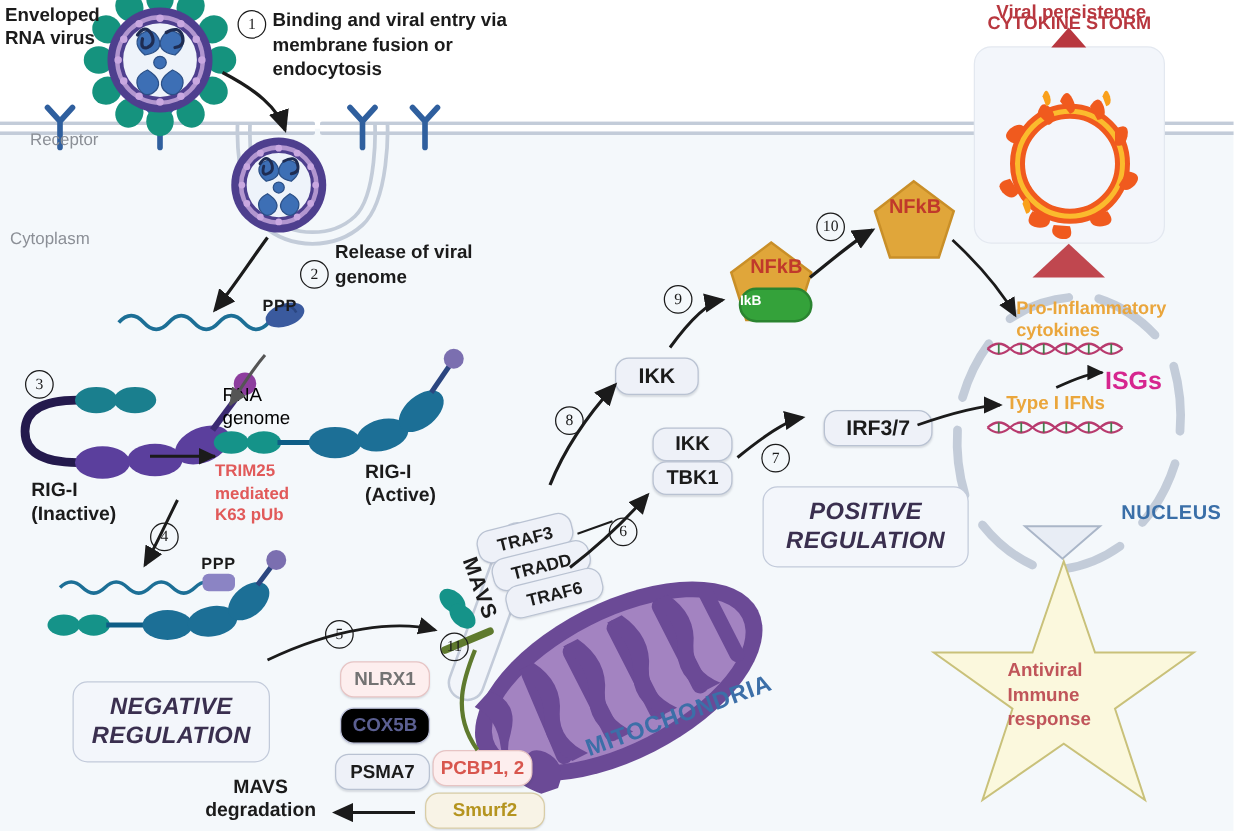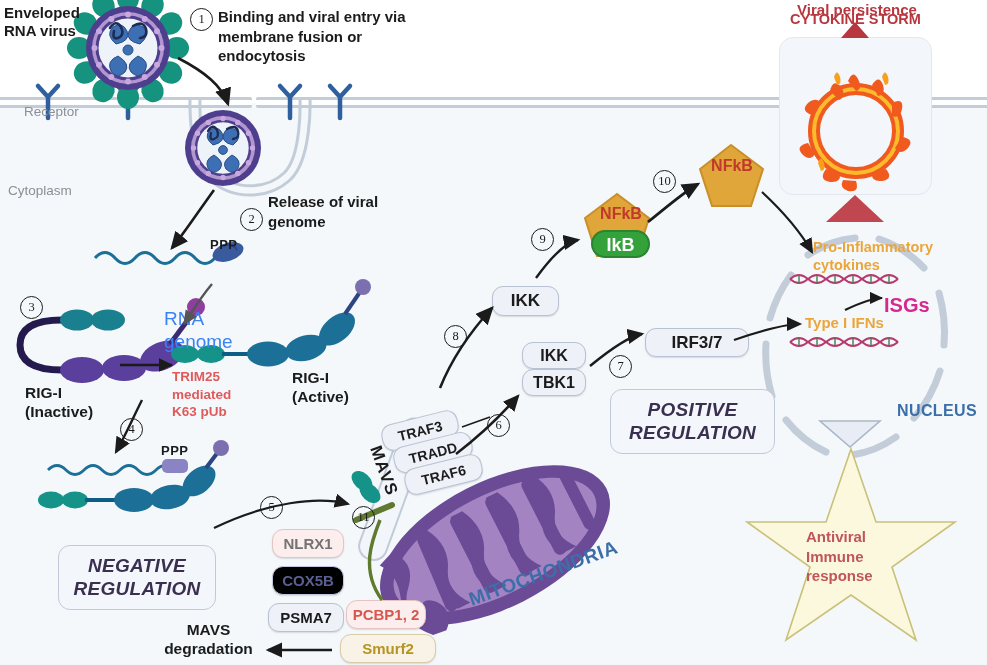--- a/index.html
+++ b/index.html
@@ -352,32 +352,32 @@
 
   <div class="pill" style="left:381px; top:417px; width:78px; height:27px; transform:rotate(-14deg); font-size:14px;">TRAF3</div>
   <div class="pill" style="left:393px; top:439px; width:80px; height:27px; transform:rotate(-14deg); font-size:14px;">TRADD</div>
   <div class="pill" style="left:404px; top:461px; width:79px; height:27px; transform:rotate(-14deg); font-size:14px;">TRAF6</div>
 
   <div class="pill" style="left:492px; top:286px; width:67px; height:30px; font-size:17px;">IKK</div>
 
   <div class="pill" style="left:522px; top:342px; width:64px; height:27px; font-size:16px;">IKK</div>
   <div class="pill" style="left:522px; top:369px; width:64px; height:27px; font-size:16px;">TBK1</div>
 
-  <div class="pill" style="left:645px; top:328px; width:104px; height:29px; font-size:17px;">IRF3/7</div>
+  <div class="pill" style="left:659px; top:328px; width:87px; height:29px; font-size:17px;">IRF3/7</div>
 
   <svg width="987" height="665">
 
     <path d="M 617 194 L 585 218 L 597 256 L 637 256 L 649 218 Z" fill="#e0a63a" stroke="#c98f28" stroke-width="2"></path>
 
     <rect x="592" y="231" width="57" height="26" rx="13" fill="#34a23a" stroke="#2a8430" stroke-width="2"></rect>
 
     <path d="M 731 145 L 700 169 L 712 206 L 751 206 L 763 169 Z" fill="#e0a63a" stroke="#c98f28" stroke-width="2"></path>
   </svg>
   <div class="lab" style="left:592px; top:205px; width:58px; text-align:center; color:#c0392b; font-weight:bold; font-size:16px;">NFkB</div>
-  <div class="lab" style="left:592px; top:235px; width:57px; text-align:center; color:#ffffff; font-weight:bold; font-size:18px;">IkB</div>
+  <div class="lab" style="left:592px; top:235px; width:57px; color:#ffffff; font-weight:bold; font-size:11px;">IkB</div>
   <div class="lab" style="left:707px; top:157px; width:50px; text-align:center; color:#c0392b; font-weight:bold; font-size:16px;">NFkB</div>
 
   <div class="storm-box"></div>
   <div class="storm-title" style="left:779px; width:153px;">CYTOKINE
 STORM</div>
   <svg width="987" height="665">
     <g transform="translate(856,131)">
       <circle cx="0" cy="0" r="42" fill="none" stroke="#f05a1e" stroke-width="12"></circle>
       <circle cx="0" cy="0" r="42" fill="none" stroke="#fbbb2d" stroke-width="4"></circle>
       <g fill="#f05a1e">
@@ -489,21 +489,21 @@
 
   <div class="lab t-bold" style="left:4px; top:4px; font-size:15px; line-height:1.2;">Enveloped
 RNA virus</div>
 
   <div class="lab t-grey" style="left:24px; top:64px; font-size:13.5px;">Receptor</div>
 
   <div class="lab t-grey" style="left:8px; top:143px; font-size:13.5px;">Cytoplasm</div>
 
   <div class="lab t-dark" style="left:210px; top:238px; font-size:13px; letter-spacing:.5px;">PPP</div>
 
-  <div class="lab t-grey" style="left:164px; top:268px; font-size:19px; line-height:1.2; color:#3b82f6;">RNA
+  <div class="lab t-grey" style="left:178px; top:268px; font-size:15px; line-height:1.2; color:#000000;">RNA
 genome</div>
 
   <div class="lab t-bold" style="left:25px; top:383px; font-size:15.5px; line-height:1.25;">RIG-I
 (Inactive)</div>
 
   <div class="lab c-trim" style="left:172px; top:368px; font-size:13.5px; line-height:1.3;">TRIM25
 mediated
 K63 pUb</div>
 
   <div class="lab t-bold" style="left:292px; top:368px; font-size:15.5px; line-height:1.25;">RIG-I

